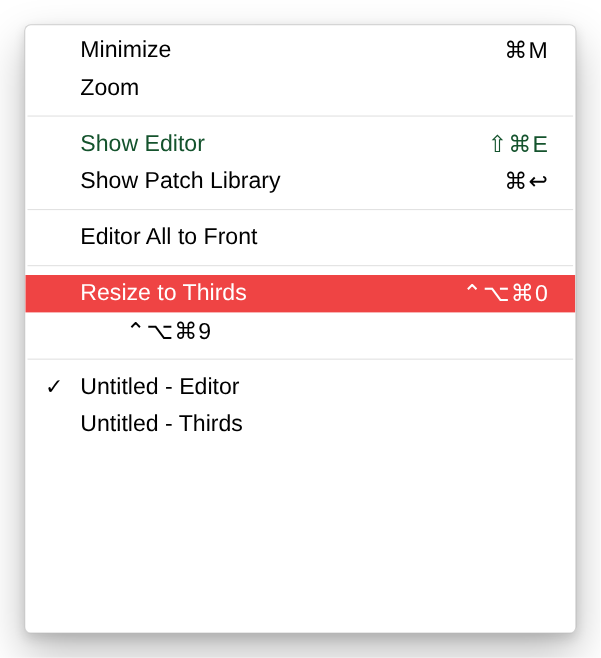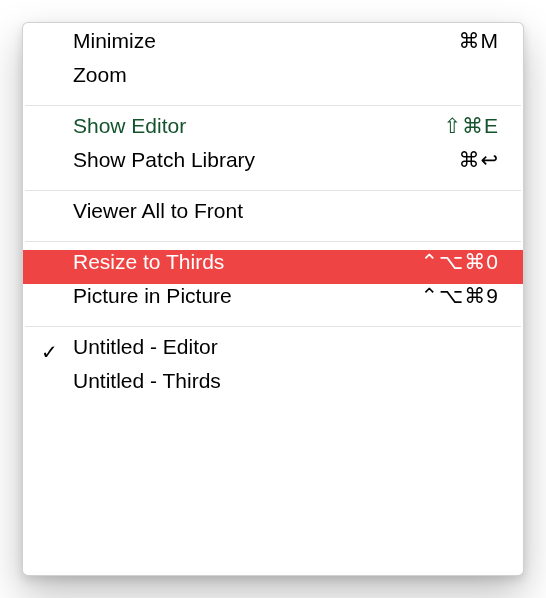--- a/index.html
+++ b/index.html
@@ -18,20 +18,21 @@
       box-shadow: 0 18px 40px rgba(0,0,0,0.25), 0 4px 10px rgba(0,0,0,0.12);
       padding: 6px 0;
       width: 100%;
       height: 100%;
       font-size: 21px;
       color: #000;
       overflow: hidden;
     }
     .menu-item {
       display: flex;
+      align-items: center;
       height: 34px;
       padding: 0 24px 0 50px;
       white-space: nowrap;
       position: relative;
     }
     .menu-item.highlighted {
       background: #ef4444;
       color: #fff;
     }
     .menu-item.disabled {
@@ -98,35 +99,34 @@
   <div class="menu-item">
 
     <span class="menu-label">Show Patch Library</span>
     <span class="menu-shortcut">⌘↩</span>
   </div>
 
   <div class="menu-separator"></div>
 
   <div class="menu-item">
 
-    <span class="menu-label">Viewer All to Front</span>
+    <span class="menu-label">Editor All to Front</span>
     <span class="menu-shortcut"></span>
   </div>
 
   <div class="menu-separator"></div>
 
   <div class="menu-item highlighted">
 
     <span class="menu-label">Resize to Thirds</span>
     <span class="menu-shortcut">⌃⌥⌘0</span>
   </div>
 
   <div class="menu-item">
 
-    <span class="menu-label">Picture in Picture</span>
     <span class="menu-shortcut">⌃⌥⌘9</span>
   </div>
 
 
   <div class="menu-separator"></div>
 
   <div class="menu-item checked">
     <span class="check">✓</span>
     <span class="menu-label">Untitled - Editor</span>
     <span class="menu-shortcut"></span>

